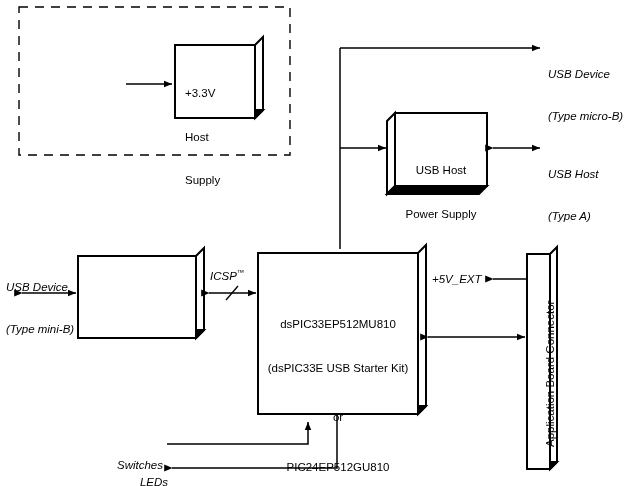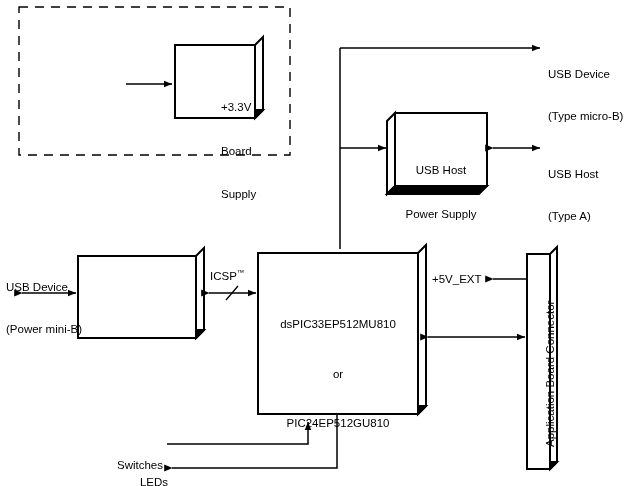--- a/index.html
+++ b/index.html
@@ -1,19 +1,19 @@
 <!DOCTYPE html>
 <html><head>
 <meta charset="utf-8">
 <style>
   html,body{margin:0;padding:0;background:#ffffff;}
   body{width:641px;height:486px;overflow:hidden;font-family:"Liberation Sans",sans-serif;}
   #diagram{position:relative;width:641px;height:486px;background:#ffffff;}
   #diagram svg{position:absolute;left:0;top:0;}
-  .lbl{position:absolute;color:#000;font-family:"Liberation Sans",sans-serif;font-size:11.5px;line-height:14px;white-space:pre;}
+  .lbl{position:absolute;color:#000;font-family:"Liberation Sans",sans-serif;font-size:11.5px;line-height:14px;white-space:pre;font-style:italic;}
   .lbl.r{text-align:right;}
   .boxtxt{position:absolute;color:#000;font-family:"Liberation Sans",sans-serif;font-size:11.5px;line-height:14.5px;text-align:center;white-space:pre;}
   .boxtxt.left{text-align:left;}
   .small{font-size:9px;}
   .vert{position:absolute;color:#000;font-family:"Liberation Sans",sans-serif;font-size:11.5px;white-space:nowrap;
         transform:rotate(-90deg);transform-origin:0 0;}
   .tm{font-size:7.5px;vertical-align:super;}
 </style>
 </head>
 <body>
@@ -79,53 +79,54 @@
     </g>
 
     <line x1="527" y1="279" x2="493" y2="279" stroke="#000" stroke-width="1.5" marker-end="url(#arrL)"></line>
 
     <path d="M167,444 L308,444 L308,422" fill="none" stroke="#000" stroke-width="1.5" marker-end="url(#arrR)"></path>
 
     <path d="M337,415 L337,468 L172,468" fill="none" stroke="#000" stroke-width="1.5" marker-end="url(#arrL)"></path>
   </svg>
 
 
-  <div class="boxtxt left" style="left:185px;top:71px;width:70px;margin-left:36px;">
+  <div class="boxtxt left" style="left:185px;top:57px;width:70px;">
     <div>+3.3V</div>
-    <div>Board</div>
+    <div>Host</div>
     <div>Supply</div>
   </div>
 
   <div class="lbl" style="left:548px;top:39px;">
     <div>USB Device</div>
     <div>(Type micro-B)</div>
   </div>
 
   <div class="boxtxt" style="left:395px;top:134px;width:92px;">
     <div>USB Host</div>
     <div>Power Supply</div>
   </div>
 
   <div class="lbl" style="left:548px;top:139px;">
     <div>USB Host</div>
     <div>(Type A)</div>
   </div>
 
   <div class="lbl" style="left:6px;top:252px;">
     <div>USB Device</div>
-    <div>(Power mini-B)</div>
+    <div>(Type mini-B)</div>
   </div>
 
   <div class="boxtxt" style="left:76px;top:282px;width:122px;">
   </div>
 
   <div class="lbl" style="left:210px;top:266px;"><span>ICSP</span><span class="tm">™</span></div>
 
   <div class="boxtxt" style="left:258px;top:288px;width:160px;">
     <div>dsPIC33EP512MU810</div>
+    <div>(dsPIC33E USB Starter Kit)</div>
     <div style="margin-top:6px;margin-bottom:6px;">or</div>
     <div>PIC24EP512GU810</div>
     
   </div>
 
   <div class="lbl" style="left:432px;top:272px;">+5V_EXT</div>
 
   <div class="vert" style="left:544px;top:447px;">Application Board Connector</div>
 
   <div class="lbl r" style="left:85px;top:458px;width:78px;">Switches</div>

